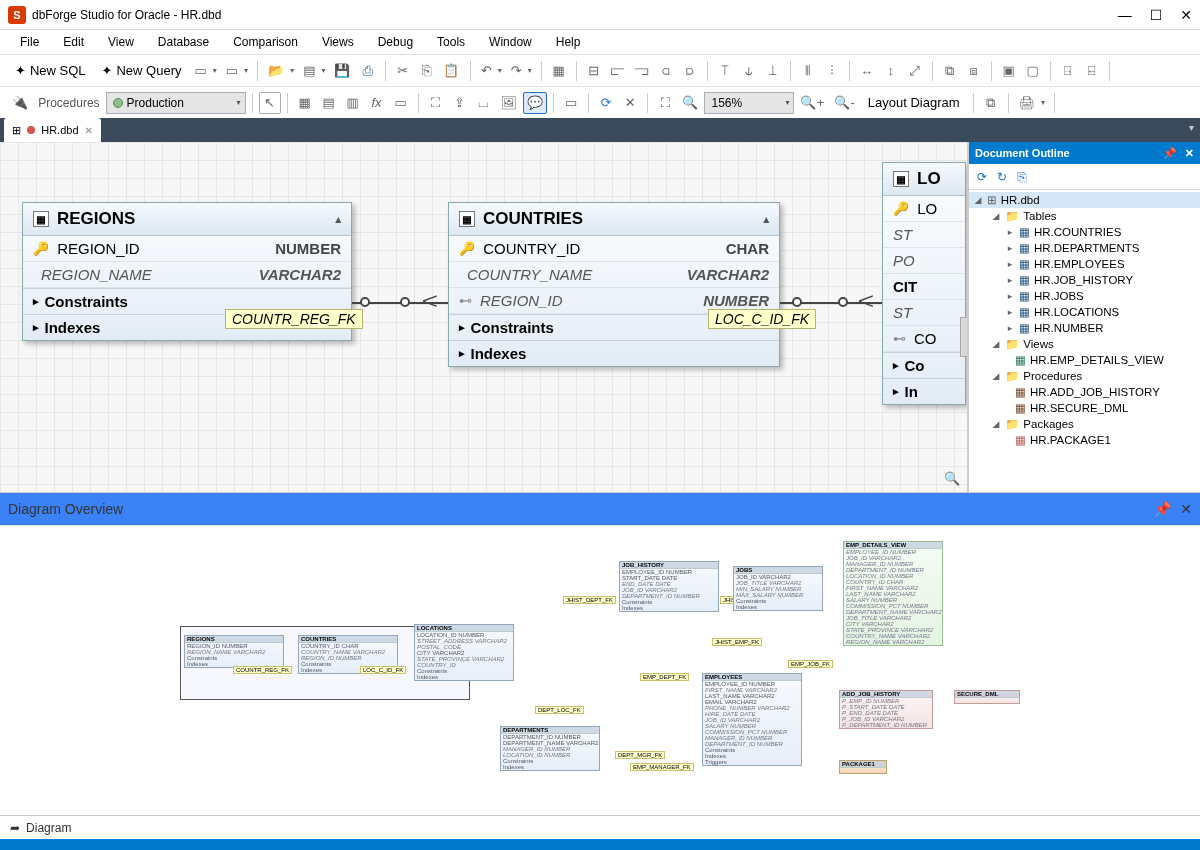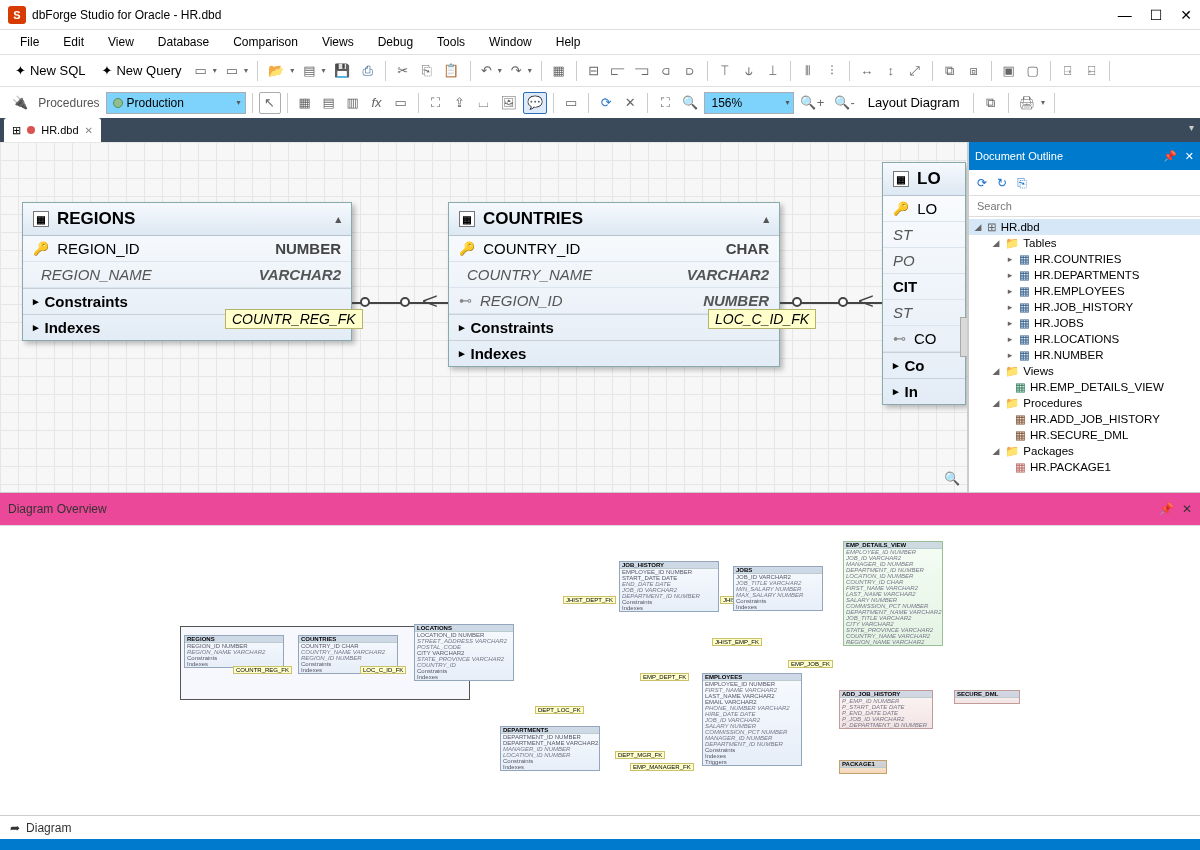--- a/index.html
+++ b/index.html
@@ -16,21 +16,21 @@
   .menubar { height: 24px; display: flex; align-items: center; padding: 0 10px; gap: 4px; font-size: 12px; }
   .menubar .menu-item { padding: 3px 10px; cursor: default; }
   
   
   .toolbar { height: 32px; display: flex; align-items: center; padding: 0 8px; gap: 2px; border-top: 1px solid #e0e0e0; }
   .toolbar .tbtn { min-width: 22px; height: 22px; display: flex; align-items: center; justify-content: center; padding: 0 3px; border: 1px solid transparent; border-radius: 2px; color: #666; font-size: 13px; }
   .toolbar .tbtn.text { padding: 0 6px; color: #000; gap: 4px; }
   .toolbar .sep { width: 1px; height: 20px; background: #ccc; margin: 0 4px; }
   .toolbar .drop { padding-right: 12px; position: relative; }
   .toolbar .drop::after { content: "▾"; position: absolute; right: 2px; font-size: 8px; color: #666; }
-  .toolbar .combo { height: 22px; border: 1px solid #abadb3; padding: 0 18px 0 6px; display: flex; align-items: center; position: relative; background: #7dd3fc; min-width: 80px;}
+  .toolbar .combo { height: 22px; border: 1px solid #abadb3; padding: 0 18px 0 6px; display: flex; align-items: center; position: relative; background: #e5e5e5; min-width: 80px;}
   .toolbar .combo::after { content: "▾"; position: absolute; right: 4px; font-size: 8px; color: #555; }
   .toolbar .label { color: #555; padding: 0 4px; }
   .conn-dot { width: 10px; height: 10px; border-radius: 50%; background: #8fbf8f; border: 1px solid #5a8a5a; margin-right: 4px;}
   .zoom-box { width: 90px; }
   .tbtn.active { border: 1px solid #2a6fbb; background:#dceaf9;}
   
   
   .tabstrip { height: 24px; background: #3a4a5a; display: flex; align-items: stretch; padding-left: 4px; position:relative;}
   .tabstrip .tab { display: flex; align-items: center; padding: 0 8px; gap: 6px; color: #ddd; font-size: 11px; border-radius: 3px 3px 0 0;}
   .tabstrip .tab.active { background: #fff; color: #000; }
@@ -63,38 +63,38 @@
   .er-table .section::before { content:"▸"; font-size:11px;}
   
   
   .fk-label { position:absolute; background:#ffffcc; border:1px solid #b3b36b; padding:1px 6px; font-size:14px; font-style:italic;}
   .conn-line { position:absolute; height:2px; background:#444;}
   .conn-circle { position:absolute; width:10px; height:10px; border:2px solid #444; border-radius:50%; background:#fff;}
   .conn-crow { position:absolute; font-size:16px; color:#444; transform:scaleX(1.4);}
   
   
   .outline { width: 232px; display:flex; flex-direction:column; border-left:1px solid #ccc;}
-  .outline .panel-hdr { height:28px; background:#007acc; color:#fff; display:flex; align-items:center; padding:0 6px; font-size:11px;}
+  .outline .panel-hdr { height:22px; background:#007acc; color:#fff; display:flex; align-items:center; padding:0 6px; font-size:11px;font-weight:bold;}
   .outline .panel-hdr .spacer{flex:1;}
   .outline .panel-tools { height:26px; display:flex; align-items:center; gap:10px; padding:0 8px; border-bottom:1px solid #ddd; color:#1a6fc9;}
   .outline .search { border:none; border-bottom:1px solid #ddd; padding:4px 8px; font-size:11px; color:#888;}
   .outline .tree { flex:1; overflow:auto; font-size:11.5px; padding:2px 0;}
   .tree-item { display:flex; align-items:center; gap:4px; padding:1px 4px; white-space:nowrap;}
   .tree-item.sel { background:#d6e7f7;}
   .tree-ind { display:inline-block; }
   .tree-exp { width:10px; font-size:9px; color:#666; display:inline-block; text-align:center;}
   .ico-folder { color:#d89b3b;}
   .ico-table { color:#2b5a86;}
   .ico-view { color:#2b7a5a;}
   .ico-proc { color:#7a4a2b;}
   .ico-pkg { color:#b8605a;}
   .ico-dbd { color:#666;}
   
   
-  .overview-hdr { height:20px; border-top:1px solid #ccc; display:flex; align-items:center; padding:16px 8px; font-size:12px; color:#333; background:#ec4899;}
+  .overview-hdr { height:20px; border-top:1px solid #ccc; display:flex; align-items:center; padding:16px 8px; font-size:14px; color:#333; background:#3b82f6;}
   .overview-hdr .spacer{flex:1;}
   .overview { height: 290px; background:#fff; position:relative; border-top:1px solid #ddd;}
   .ov-viewport { position:absolute; border:1px solid #555; background:rgba(200,210,240,0.15);}
   .ov-box { position:absolute; border:1px solid #94a6bb; background:linear-gradient(#f7fafe,#e6eef8); font-size:6px; overflow:hidden;}
   .ov-box.green { background:linear-gradient(#f4fdf4,#e4f3e4); border-color:#9abf94;}
   .ov-box.pink { background:linear-gradient(#fdf5f5,#f3e4e4); border-color:#c29a9a;}
   .ov-box.orange { background:linear-gradient(#fdeedd,#f3d8bb); border-color:#c2a26a;}
   .ov-box .ohdr { background:rgba(180,195,215,.6); padding:0 2px; font-weight:bold; border-bottom:1px solid #bcc;}
   .ov-box .orow { padding:0 2px; color:#556; white-space:nowrap;}
   .ov-box .orow.i { font-style:italic; color:#778;}
@@ -338,21 +338,20 @@
       <span>Document Outline</span>
       <span class="spacer"></span>
       <span style="margin-right:8px;">📌</span>
       <span>✕</span>
     </div>
     <div class="panel-tools">
       <span>⟳</span>
       <span>↻</span>
       <span>⎘</span>
     </div>
-    <input class="search" placeholder="Search" style="">
     <div class="tree">
       <div class="tree-item sel">
           <span class="tree-exp">◢</span>
           <span class="ico-dbd">⊞</span>
           <span>HR.dbd</span>
         </div>
       <div class="tree-item">
           <span class="tree-ind" style="width:14px"></span>
           <span class="tree-exp">◢</span>
           <span class="ico-folder">📁</span>

